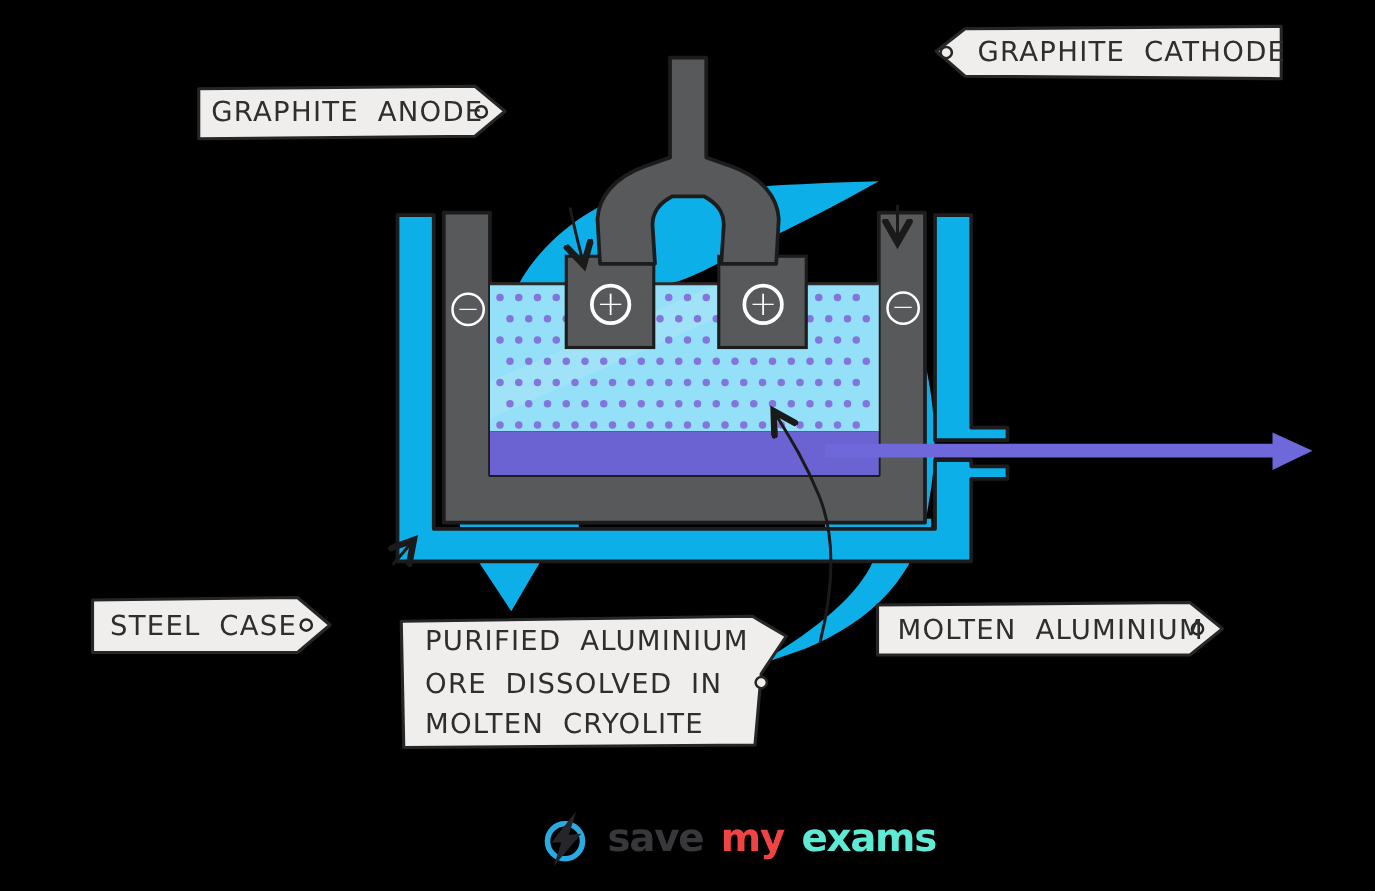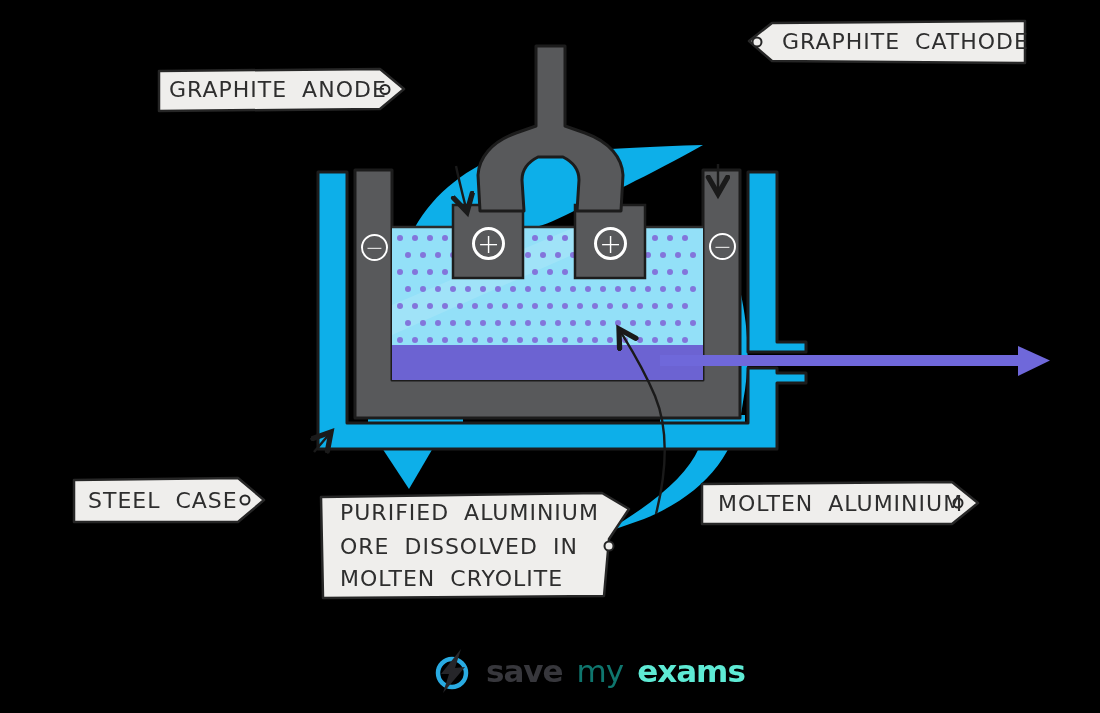--- a/index.html
+++ b/index.html
@@ -11,21 +11,21 @@
   .tag-hole{fill:#EFEEEC;stroke:#262626;stroke-width:2;}
   .tag-text{fill:#2E2E2E;font-size:22px;letter-spacing:1px;word-spacing:7px;
             font-family:"DejaVu Sans", "Liberation Sans", sans-serif;}
   .sym{position:absolute;display:flex;align-items:center;justify-content:center;
        border-radius:50%;color:#fff;box-sizing:border-box;background:transparent;}
   .sym-minus{width:27px;height:27px;border:2.5px solid #fff;font-size:22px;font-weight:300;}
   .sym-plus{width:33px;height:33px;border:3px solid #fff;font-size:27px;font-weight:300;}
   .logo{position:absolute;left:433px;top:648px;display:flex;align-items:center;gap:11px;}
   .logo-text{font-size:31px;letter-spacing:-1px;line-height:44px;}
   .logo-save{color:#37373c;font-weight:600;}
-  .logo-my{color:#0f766e;font-weight:400;margin-left:3px;}
+  .logo-my{color:#ef4444;font-weight:700;margin-left:3px;}
   .logo-exams{color:#5eead4;font-weight:600;margin-left:3px;}
 </style>
 </head>
 <body>
 
 <div class="stage">
 
   <svg class="scene" width="1100" height="713" viewBox="0 0 1100 713">
     <defs>
       <marker id="ah" orient="auto" markerWidth="16" markerHeight="16" refX="8" refY="5">

